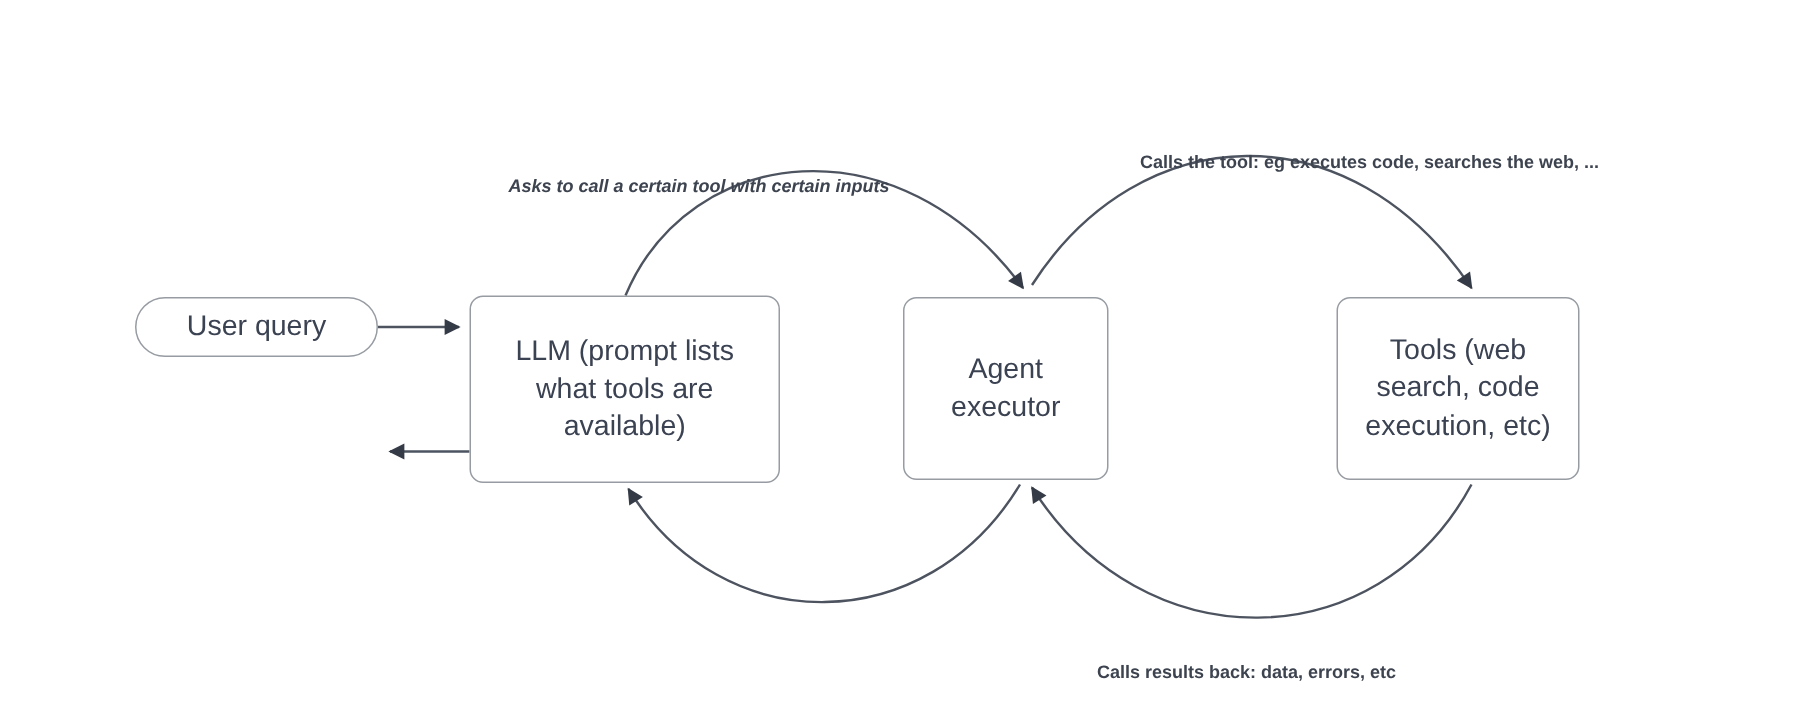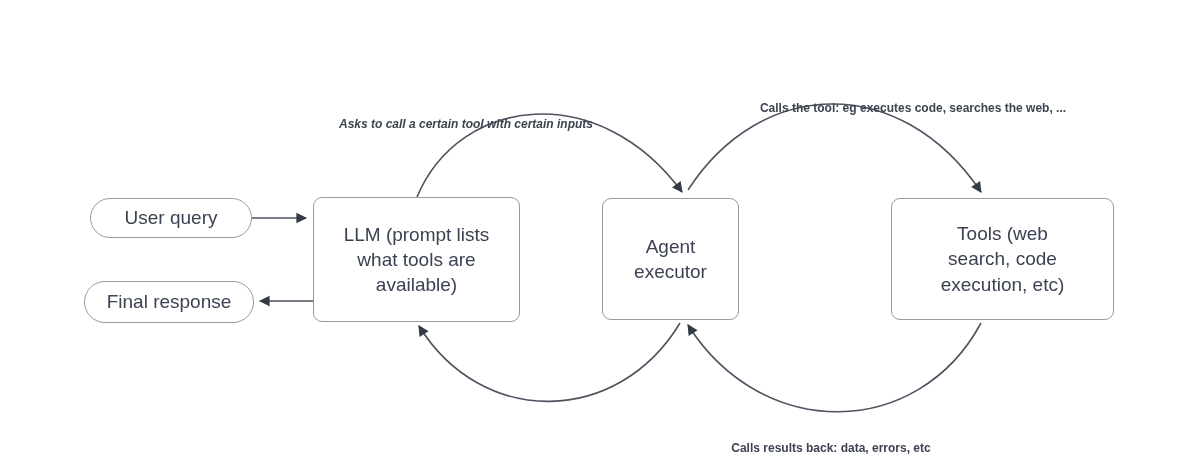--- a/index.html
+++ b/index.html
@@ -44,21 +44,21 @@
     font-size: 19px;
     line-height: 1.32;
     white-space: pre-line;
   }
   .box { border-radius: 9px; }
   .pill { border-radius: 999px; }
   #n-user  { left: 90px;  top: 198px; width: 162px; height: 40px; align-items: center; }
   #n-final { left: 84px;  top: 281px; width: 170px; height: 42px; }
   #n-llm   { left: 313px; top: 197px; width: 207px; height: 125px; }
   #n-agent { left: 602px; top: 198px; width: 137px; height: 122px; }
-  #n-tools { left: 891px; top: 198px; width: 223px; height: 122px; }
+  #n-tools { left: 891px; top: 198px; width: 162px; height: 122px; }
   .edge-label {
     position: absolute;
     transform: translate(-50%, -50%);
     font-size: 12px;
     font-weight: 700;
     color: var(--label-text);
     white-space: nowrap;
     margin-top: 24px;
   }
   #lbl-asks   { left: 466px; top: 100px; font-style: italic; }
@@ -82,23 +82,20 @@
     <path class="edge" d="M 417,197 C 460,95 600,80 682,192" marker-end="url(#arrow-head)"></path>
     <path class="edge" d="M 688,190 C 760,78 900,72 981,192" marker-end="url(#arrow-head)"></path>
     <path class="edge" d="M 680,323 C 618,426 482,428 419,326" marker-end="url(#arrow-head)"></path>
     <path class="edge" d="M 981,323 C 918,440 762,442 688,325" marker-end="url(#arrow-head)"></path>
   </svg>
 
   <div class="node pill" id="n-user">
     <span>User query</span>
   </div>
 
-  <div class="node pill" id="n-final">
-    <span>Final response</span>
-  </div>
 
   <div class="node box" id="n-llm">
     <span>LLM (prompt lists
 what tools are
 available)</span>
   </div>
 
   <div class="node box" id="n-agent">
     <span>Agent
 executor</span>

